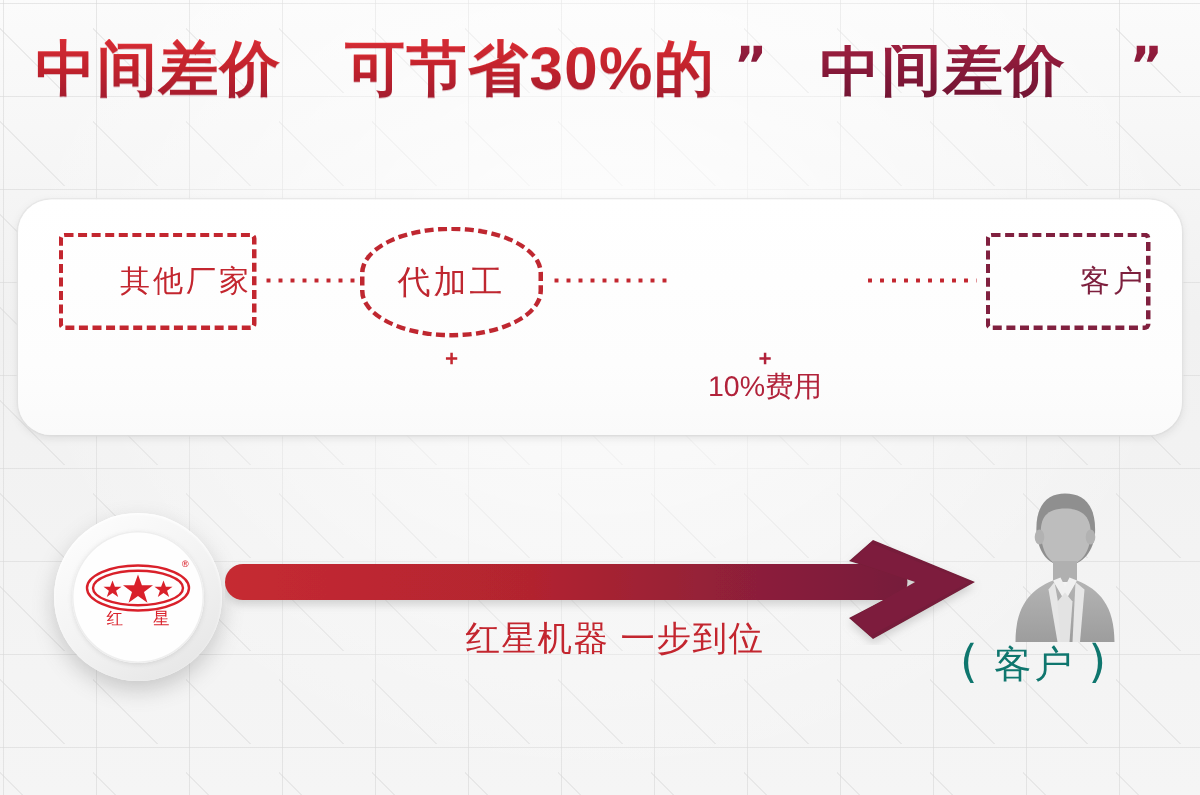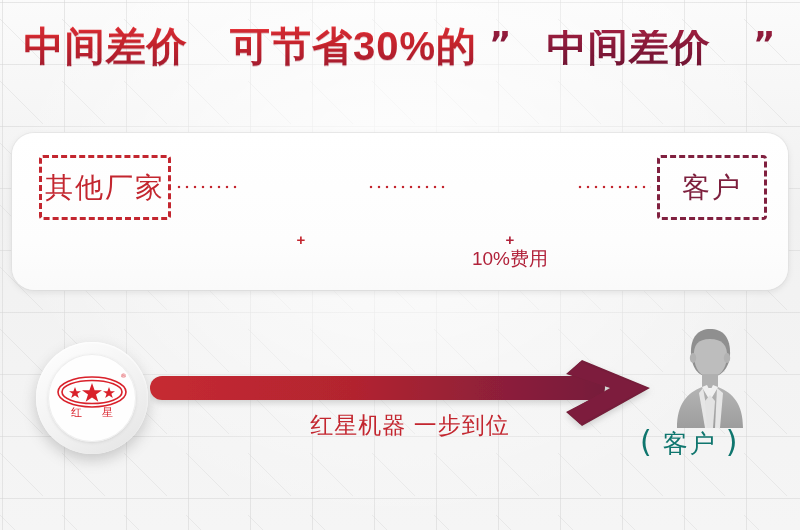--- a/index.html
+++ b/index.html
@@ -74,25 +74,25 @@
   }
 
   .flow-row {
     position:absolute;
     left:0; right:0; top:0; height:100%;
   }
 
   
   .node-rect {
     position:absolute;
-    display:flex; align-items:center; justify-content:center;
+    display:flex; align-items:center; justify-content:flex-end;
     border:3px dashed #c3262f;
     border-radius:4px;
     color:#c3262f;
-    font-size:28px;
+    font-size:20px;
     letter-spacing:2px;
   }
   .node-rect.dark { border-color:#80203f; color:#7d1f3d; }
 
   
   .node-oval {
     position:absolute;
     display:flex; align-items:center; justify-content:center;
     border:3px dashed #bf2730;
     border-radius:50% / 42%;
@@ -192,20 +192,23 @@
 
 <div id="flow-panel">
   <div class="flow-row">
 
     <div class="node-rect" style="left:27px; top:22px; width:132px; height:65px;">
       <span>其他厂家</span>
     </div>
 
     <div class="dots" style="left:163px; top:52px; width:62px;"></div>
 
+    <div class="node-oval" style="left:228px; top:18px; width:122px; height:74px;">
+      <span>代加工</span>
+    </div>
     <div class="fee-block" style="left:228px; top:98px; width:122px;">
       <div class="fee-plus">+</div>
     </div>
 
     <div class="dots" style="left:355px; top:52px; width:78px;"></div>
 
     <div class="fee-block darker" style="left:437px; top:98px; width:122px;">
       <div class="fee-plus">+</div>
       <div class="fee-text">10%费用</div>
     </div>

